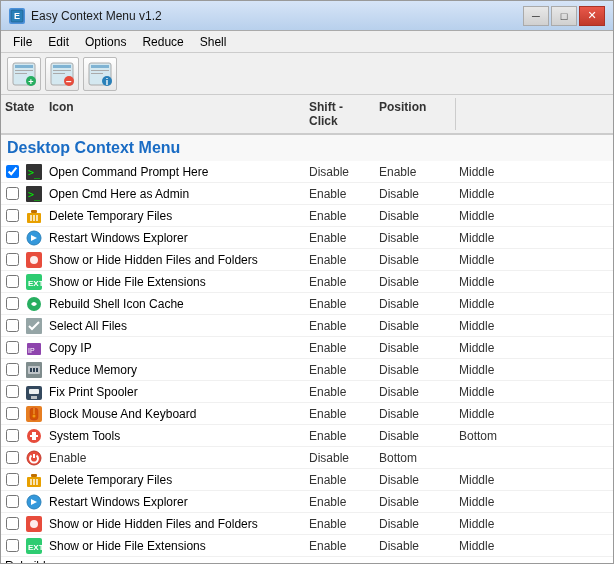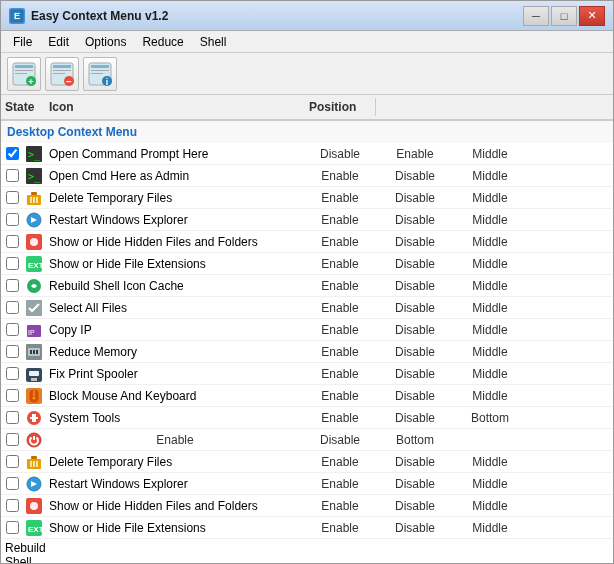--- a/index.html
+++ b/index.html
@@ -42,21 +42,21 @@
       display: flex;
       align-items: center;
       justify-content: center;
       color: white;
       font-size: 10px;
       font-weight: bold;
     }
     .title-text {
       font-size: 12px;
       color: #1a1a1a;
-      font-weight: bold;
+      font-weight: normal;
     }
     .title-buttons {
       display: flex;
       gap: 2px;
     }
     .title-btn {
       width: 26px;
       height: 20px;
       border: 1px solid #aaa;
       background: linear-gradient(to bottom, #e8e8e8, #d0d0d0);
@@ -141,21 +141,21 @@
     .table-body::-webkit-scrollbar-track {
       background: #f0f0f0;
     }
     .table-body::-webkit-scrollbar-thumb {
       background: #c0c0c0;
       border: 1px solid #aaa;
     }
     .section-header {
       color: #1a6cc4;
       font-weight: bold;
-      font-size: 12px;
+      font-size: 16px;
       padding: 4px 6px;
       background: #f8f8f8;
     }
     .table-row {
       display: grid;
       grid-template-columns: 22px 22px 260px 70px 80px 70px;
       border-bottom: 1px solid #f0f0f0;
       align-items: center;
       min-height: 22px;
     }
@@ -178,21 +178,20 @@
     }
     .row-name {
       padding: 2px 4px;
       font-size: 12px;
       color: #000;
     }
     .row-cell {
       padding: 2px 4px;
       font-size: 12px;
       color: #333;
-      text-align: center;
     }
   </style>
 </head>
 <body>
 
 <div class="window">
 
   <div class="title-bar">
     <div class="title-bar-left">
       <div class="title-icon">
@@ -250,20 +249,21 @@
       </svg>
     </button>
   </div>
 
   <div class="content-area">
 
     <div class="table-header">
       <div class="th">State</div>
       <div class="th"></div>
       <div class="th">Icon</div>
+      <div class="th">Shift - Click</div>
       <div class="th">Position</div>
       <div style="width:16px; background:#f0f0f0; border-left:1px solid #ccc;"></div>
     </div>
 
     <div class="table-body" id="table-body">
     <div class="section-header">Desktop Context Menu</div>
         <div class="table-row">
           <div class="row-checkbox">
             <input type="checkbox" checked="" style="">
           </div>

